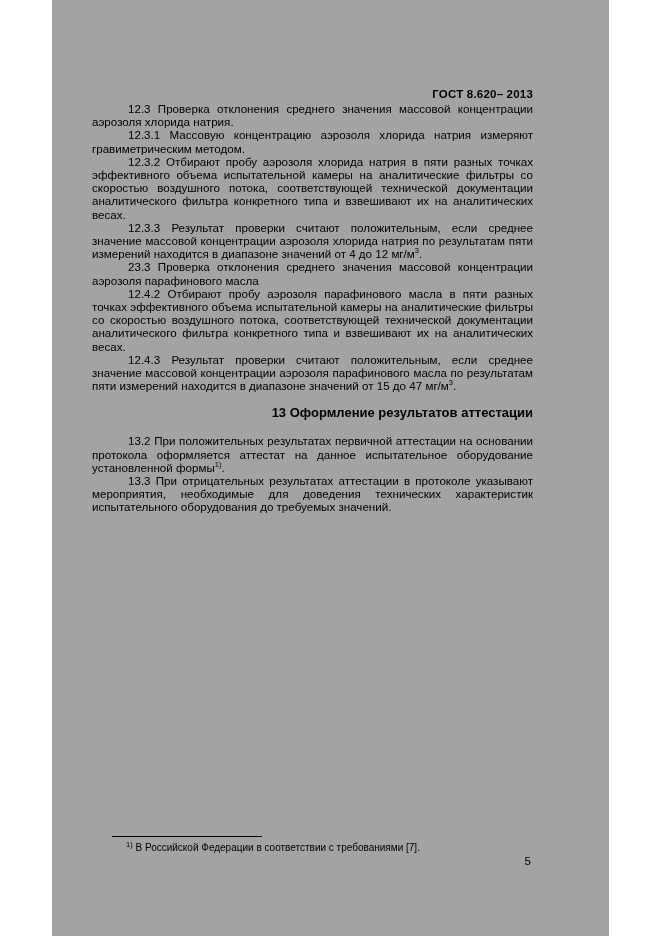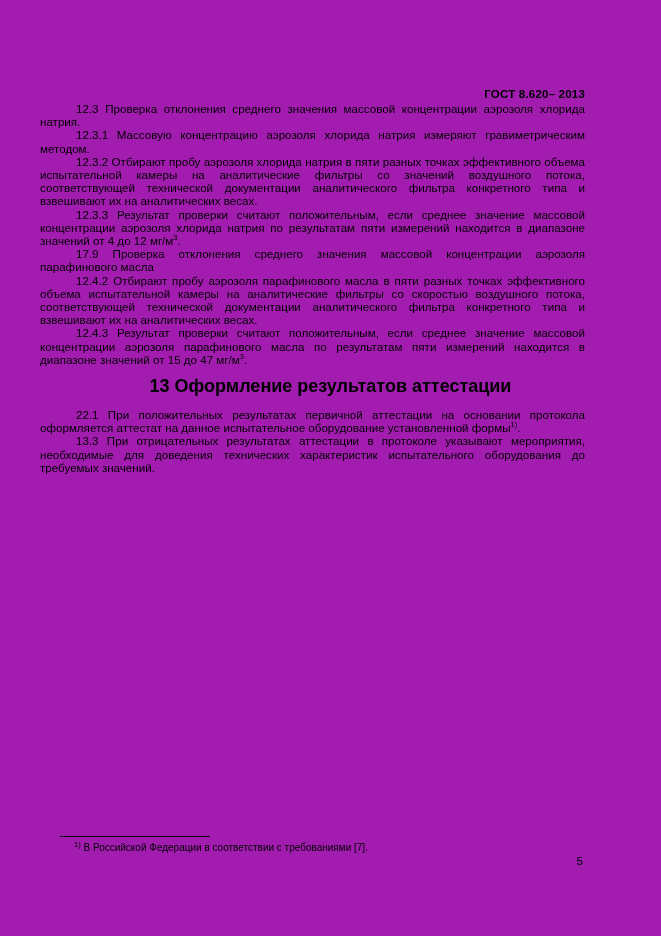--- a/index.html
+++ b/index.html
@@ -1,20 +1,20 @@
 <!DOCTYPE html>
 <html><head>
 <meta charset="utf-8">
 <style>
   html, body { margin: 0; padding: 0; background: #ffffff; }
   .page {
     position: relative;
-    width: 661px;
+    width: 557px;
     height: 936px;
-    background: #a21caf;
+    background: #a3a3a3;
     color: #000000;
     font-family: "Liberation Sans", sans-serif;
     overflow: hidden;
     margin: 0 auto;
   }
   .doc-header {
     position: absolute;
     top: 88px;
     left: 40px;
     right: 76px;
@@ -31,23 +31,23 @@
     font-size: 11.6px;
     line-height: 13.2px;
     text-align: justify;
   }
   .doc-body p.para {
     margin: 0;
     text-indent: 36px;
   }
   .doc-body h2.heading {
     margin: 13px 0 14px 0;
-    font-size: 18px;
+    font-size: 13px;
     font-weight: bold;
-    text-align: center;
+    text-align: right;
     text-indent: 36px;
     line-height: 15px;
   }
   sup {
     font-size: 7.5px;
     line-height: 0;
     vertical-align: super;
   }
   .footnote-area {
     position: absolute;
@@ -79,27 +79,27 @@
 
 <div class="page">
 
   <div class="doc-header">
     <span>ГОСТ 8.620– 2013</span>
   </div>
 
   <div class="doc-body" id="doc-body">
       <p class="para"><span>12.3 Проверка отклонения среднего значения массовой концентрации аэрозоля хлорида натрия.</span></p>
       <p class="para"><span>12.3.1 Массовую концентрацию аэрозоля хлорида натрия измеряют гравиметрическим методом.</span></p>
-      <p class="para"><span>12.3.2 Отбирают пробу аэрозоля хлорида натрия в пяти разных точках эффективного объема испытательной камеры на аналитические фильтры со значений воздушного потока, соответствующей технической документации аналитического фильтра конкретного типа и  взвешивают их на аналитических весах.</span></p>
+      <p class="para"><span>12.3.2 Отбирают пробу аэрозоля хлорида натрия в пяти разных точках эффективного объема испытательной камеры на аналитические фильтры со скоростью воздушного потока, соответствующей технической документации аналитического фильтра конкретного типа и  взвешивают их на аналитических весах.</span></p>
       <p class="para"><span>12.3.3 Результат проверки считают положительным, если среднее значение массовой концентрации аэрозоля хлорида натрия по результатам пяти измерений находится в диапазоне значений от 4 до 12 мг/м</span><sup>3</sup><span>.</span></p>
-      <p class="para"><span>17.9 Проверка отклонения среднего значения массовой концентрации аэрозоля парафинового масла</span></p>
+      <p class="para"><span>23.3 Проверка отклонения среднего значения массовой концентрации аэрозоля парафинового масла</span></p>
       <p class="para"><span>12.4.2 Отбирают пробу аэрозоля парафинового масла в пяти разных точках эффективного объема испытательной камеры на аналитические фильтры со скоростью воздушного потока, соответствующей технической документации аналитического фильтра конкретного типа и взвешивают их на аналитических весах.</span></p>
       <p class="para"><span>12.4.3 Результат проверки считают положительным, если среднее значение массовой концентрации аэрозоля парафинового масла по результатам пяти измерений находится в диапазоне значений от 15 до 47 мг/м</span><sup>3</sup><span>.</span></p>
       <h2 class="heading"><span>13 Оформление результатов аттестации</span></h2>
-      <p class="para"><span>22.1 При положительных результатах первичной аттестации на основании протокола оформляется аттестат на данное испытательное оборудование установленной формы</span><sup>1)</sup><span>.</span></p>
+      <p class="para"><span>13.2 При положительных результатах первичной аттестации на основании протокола оформляется аттестат на данное испытательное оборудование установленной формы</span><sup>1)</sup><span>.</span></p>
       <p class="para"><span>13.3 При отрицательных результатах аттестации в протоколе указывают мероприятия, необходимые для доведения технических характеристик испытательного оборудования до требуемых значений.</span></p>
     </div>
 
   <div class="footnote-area">
     <div class="footnote-rule"></div>
     <div class="footnote-text"><sup>1)</sup><span> В Российской Федерации в соответствии с требованиями [7].</span></div>
   </div>
 
   <div class="page-number">5</div>
 

